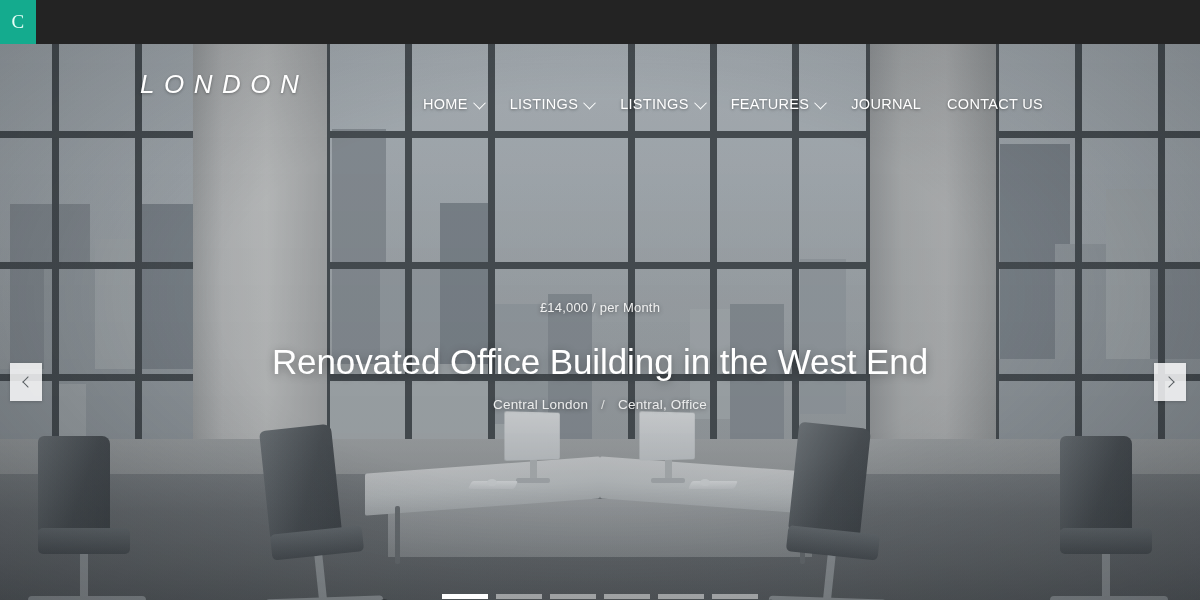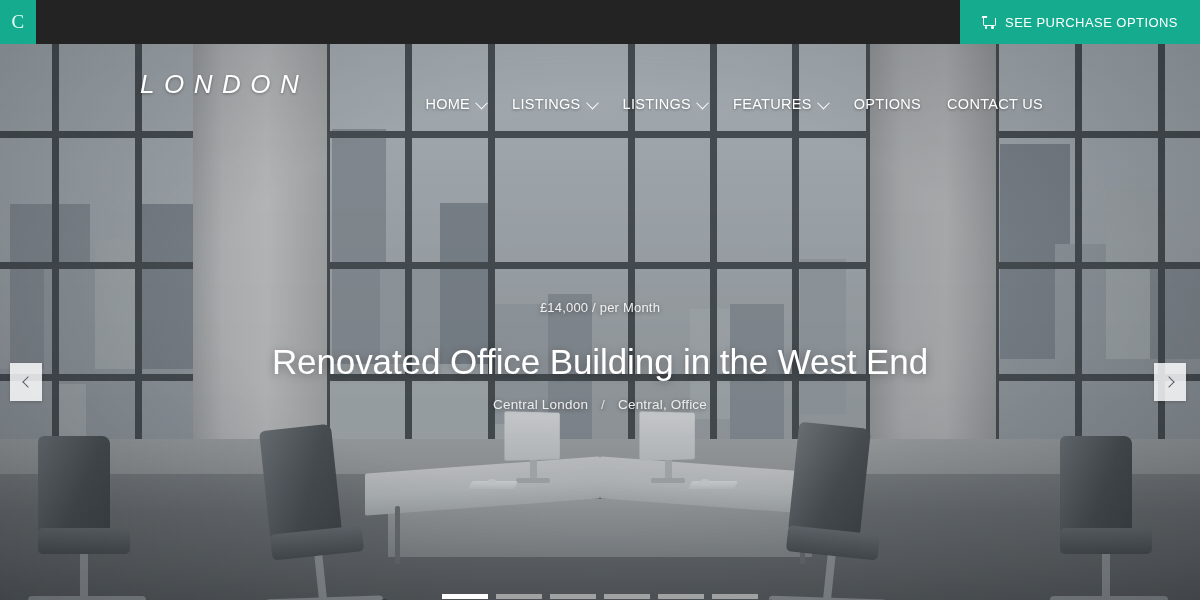--- a/index.html
+++ b/index.html
@@ -198,27 +198,20 @@
   .pg.active{background:#ffffff;}
 </style>
 </head>
 <body>
 
 <div id="admin-bar">
   <div id="admin-logo">
     <span>C</span>
   </div>
   <div id="admin-spacer"></div>
-  <div id="purchase-btn">
-    <span class="cart-ico">
-      <span class="cart-wheel l"></span>
-        <span class="cart-wheel r"></span>
-    </span>
-    <span>SEE PURCHASE OPTIONS</span>
-  </div>
 </div>
 
 <div id="hero">
 
   <div id="scene">
     <div class="sky"></div>
 
     <div id="skyline">
 
       <div class="bld d" style="left:10px;  bottom:80px; width:80px;  height:190px;"></div>
@@ -365,19 +358,19 @@
       </div>
       <div class="nav-item">
         <span>LISTINGS</span>
         <span class="chev"></span>
       </div>
       <div class="nav-item">
         <span>FEATURES</span>
         <span class="chev"></span>
       </div>
       <div class="nav-item">
-        <span>OPTIONS</span>
+        <span>JOURNAL</span>
       </div>
       <div class="nav-item">
         <span>CONTACT US</span>
       </div>
     </nav>
 </div>
 
 </body></html>

